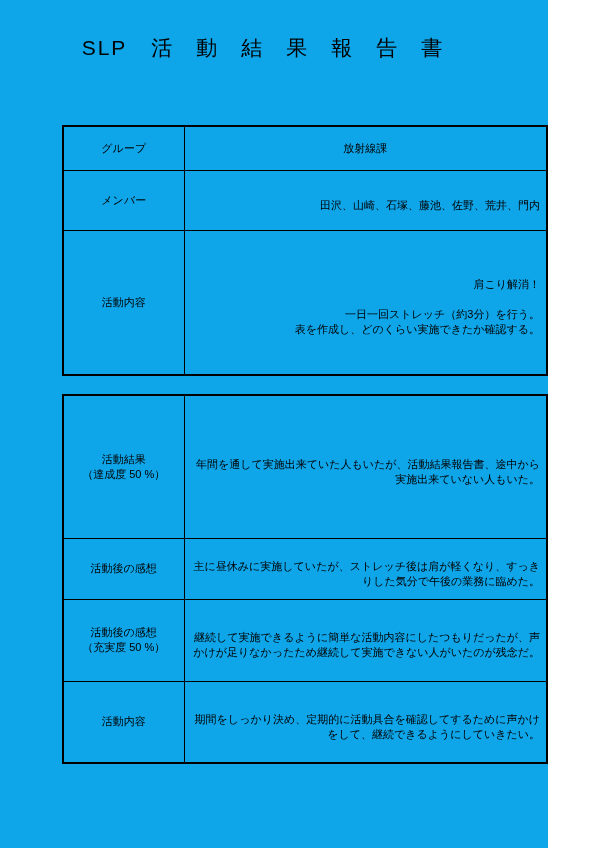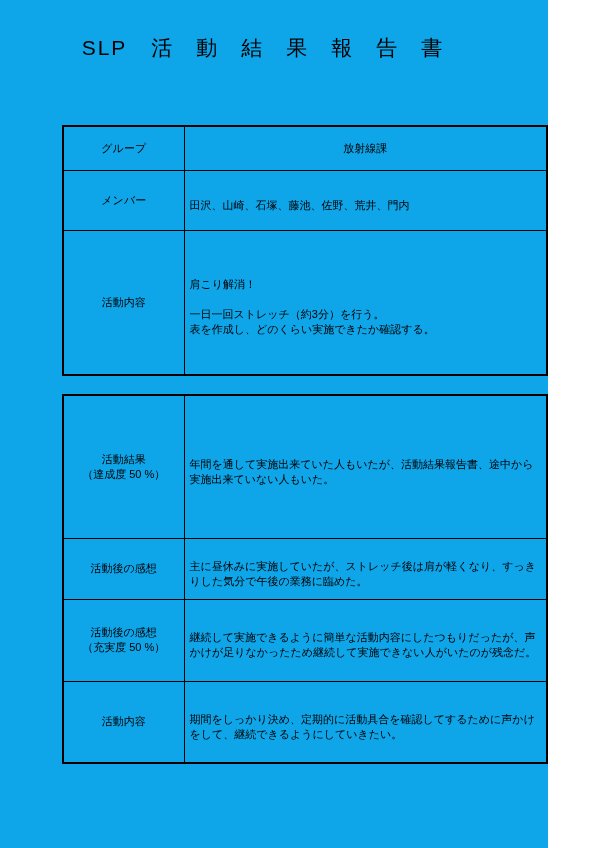--- a/index.html
+++ b/index.html
@@ -39,21 +39,21 @@
   #table2 { top: 394px; border-radius: 21px; }
   td { border: 1px solid #000000; vertical-align: middle; }
   td.label-cell {
     width: 121px;
     text-align: center;
     white-space: pre-line;
     padding: 2px;
   }
   td.value-cell {
     width: 363px;
-    text-align: left;
+    text-align: right;
     white-space: pre-line;
     padding: 12px 6px 2px 5px;
   }
   td.value-cell.centered { text-align: center; padding: 14px; }
   #table1 tr:nth-child(1) { height: 42px; }
   #table1 tr:nth-child(2) { height: 60px; }
   #table1 tr:nth-child(3) { height: 144px; }
   #table2 tr:nth-child(1) { height: 143px; }
   #table2 tr:nth-child(2) { height: 61px; }
   #table2 tr:nth-child(3) { height: 82px; margin-top: 8px; }

